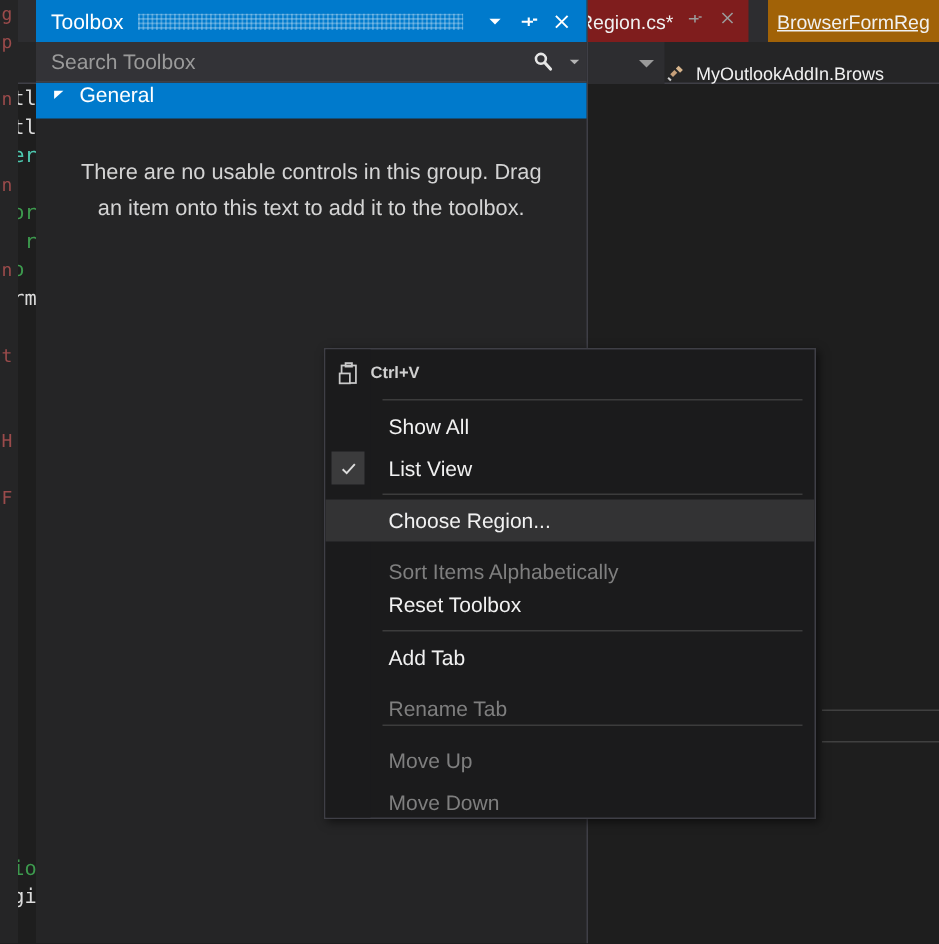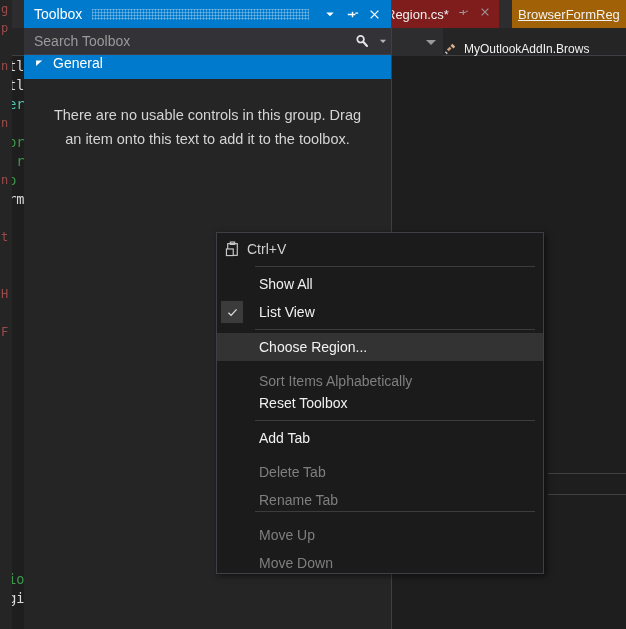--- a/index.html
+++ b/index.html
@@ -158,21 +158,21 @@
     display: flex; align-items: center;
     font-size: 14px; color: #f1f1f1;
   }
   .ctx-item.highlight { background: #333334; }
   .ctx-item.disabled { color: #7f7f7f; align-items: flex-end; }
   .ctx-icon {
     width: 30px; height: 28px; display: flex; align-items: center; justify-content: center;
     flex: 0 0 30px;
   }
   .ctx-label { flex: 1 1 auto; padding-left: 12px; white-space: nowrap; }
-  .ctx-shortcut { padding-right: 14px; color: #d0d0d0; font-size: 14px; }
+  .ctx-shortcut { padding-right: 14px; color: #d0d0d0; font-size: 11px; font-weight: bold; }
   .ctx-sep {
     height: 1px; background: #3c3c3c; margin: 3px 8px 3px 38px;
   }
   .check-box {
     width: 22px; height: 22px; background: #3b3b3c;
     display: flex; align-items: center; justify-content: center;
     color: #d8d8d8; font-size: 14px;
   }
 </style>
 </head>
@@ -339,24 +339,20 @@
         <span class="ctx-icon"></span>
         <span class="ctx-label">Reset Toolbox</span>
       </div>
       <div class="ctx-sep"></div>
       <div class="ctx-item">
         <span class="ctx-icon"></span>
         <span class="ctx-label">Add Tab</span>
       </div>
       <div class="ctx-item disabled">
         <span class="ctx-icon"></span>
-        <span class="ctx-label">Delete Tab</span>
-      </div>
-      <div class="ctx-item disabled">
-        <span class="ctx-icon"></span>
         <span class="ctx-label">Rename Tab</span>
       </div>
       <div class="ctx-sep"></div>
       <div class="ctx-item disabled">
         <span class="ctx-icon"></span>
         <span class="ctx-label">Move Up</span>
       </div>
       <div class="ctx-item disabled">
         <span class="ctx-icon"></span>
         <span class="ctx-label">Move Down</span>

